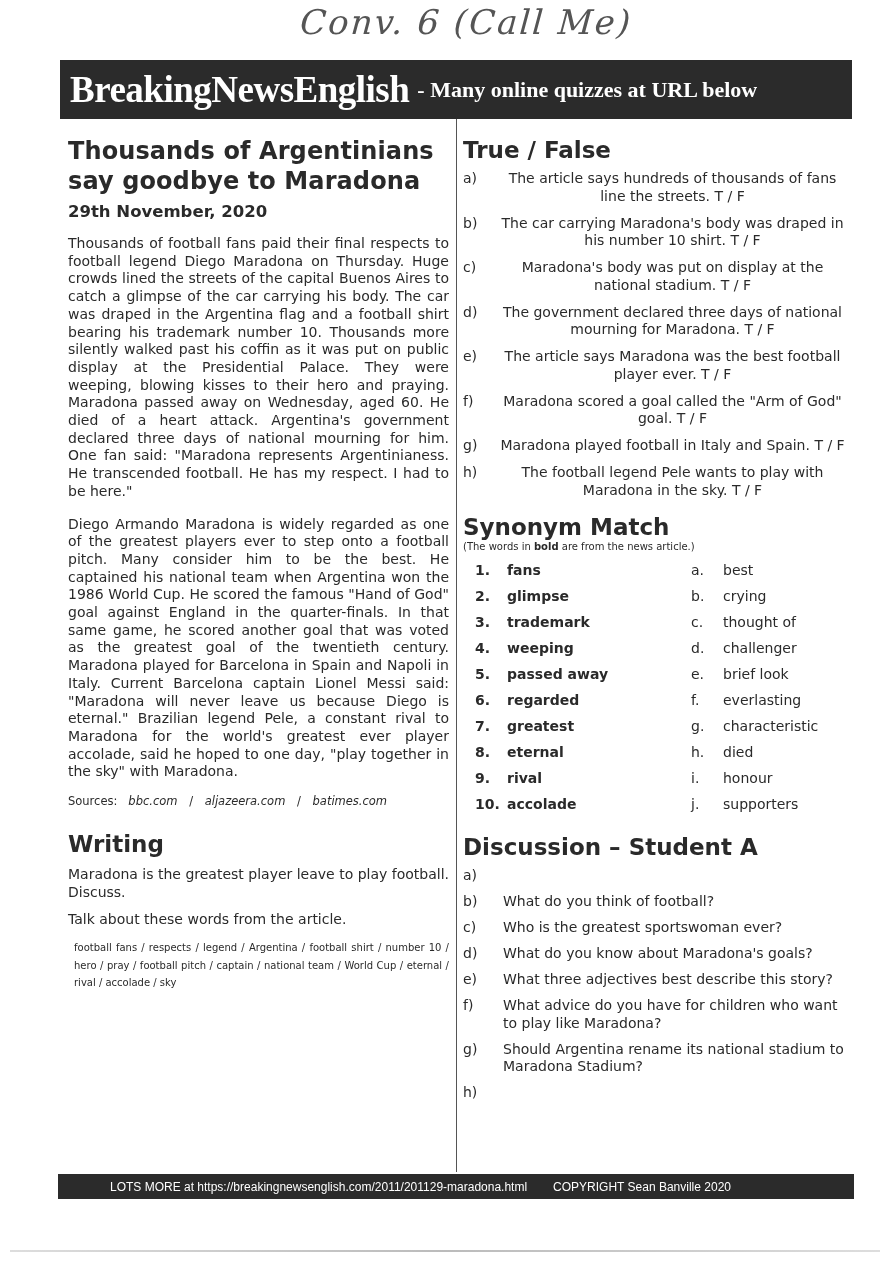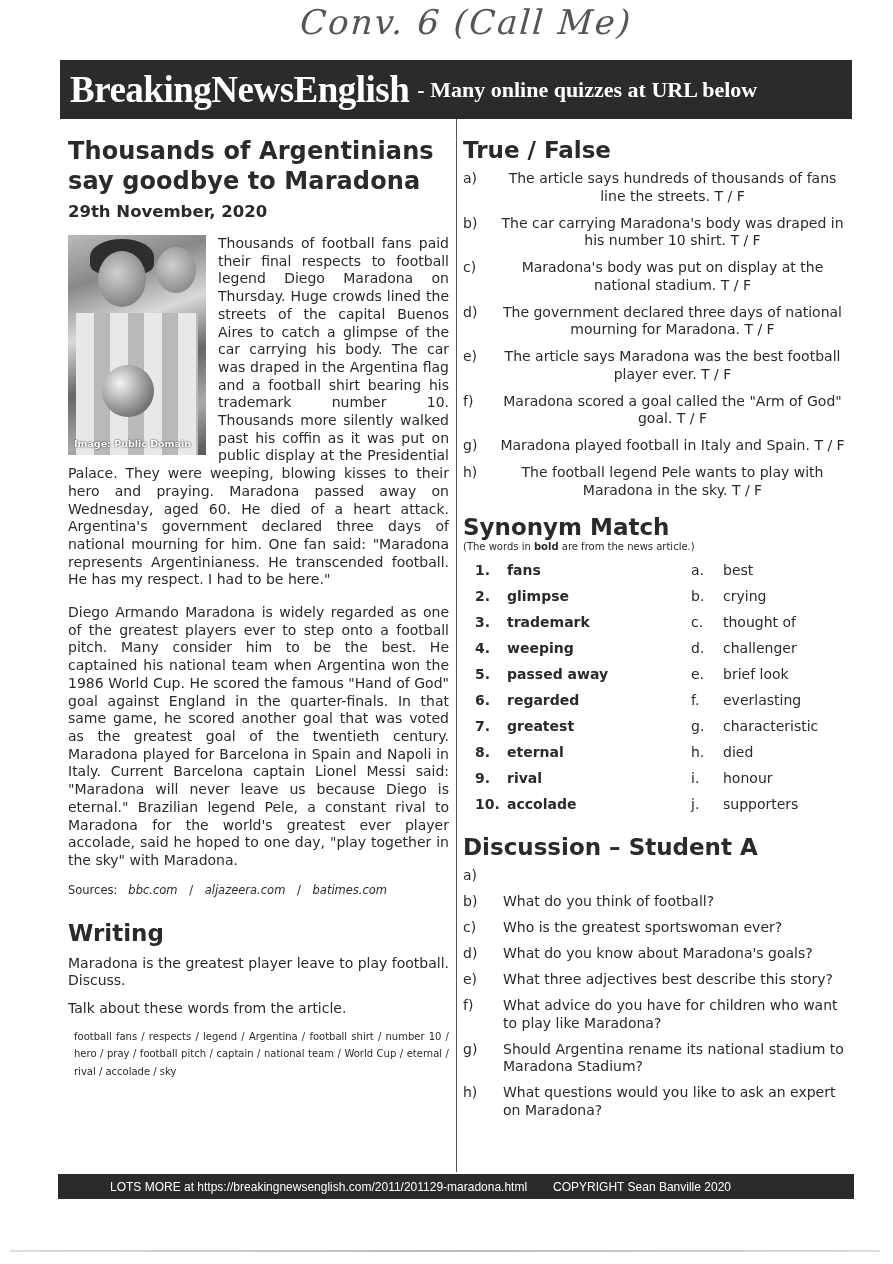--- a/index.html
+++ b/index.html
@@ -119,28 +119,20 @@
   <span class="tag">- Many online quizzes at URL below</span>
 </div>
 
 <div class="divider"></div>
 
 <div class="col-left">
   <h1 class="title">Thousands of Argentinians say goodbye to Maradona</h1>
   <div class="date">29th November, 2020</div>
 
   <div class="article">
-    <div class="photo">
-      <div class="shirt"></div>
-      <div class="hair"></div>
-      <div class="face"></div>
-      <div class="face2"></div>
-      <div class="trophy"></div>
-      <span class="credit">Image: Public Domain</span>
-    </div>
     <p>Thousands of football fans paid their final respects to football legend Diego Maradona on Thursday. Huge crowds lined the streets of the capital Buenos Aires to catch a glimpse of the car carrying his body. The car was draped in the Argentina flag and a football shirt bearing his trademark number 10. Thousands more silently walked past his coffin as it was put on public display at the Presidential Palace. They were weeping, blowing kisses to their hero and praying. Maradona passed away on Wednesday, aged 60. He died of a heart attack. Argentina's government declared three days of national mourning for him. One fan said: "Maradona represents Argentinianess. He transcended football. He has my respect. I had to be here."</p>
     <p>Diego Armando Maradona is widely regarded as one of the greatest players ever to step onto a football pitch. Many consider him to be the best. He captained his national team when Argentina won the 1986 World Cup. He scored the famous "Hand of God" goal against England in the quarter-finals. In that same game, he scored another goal that was voted as the greatest goal of the twentieth century. Maradona played for Barcelona in Spain and Napoli in Italy. Current Barcelona captain Lionel Messi said: "Maradona will never leave us because Diego is eternal." Brazilian legend Pele, a constant rival to Maradona for the world's greatest ever player accolade, said he hoped to one day, "play together in the sky" with Maradona.</p>
   </div>
 
   <div class="sources">
     <span>Sources:</span>
     &nbsp;
     <em>bbc.com</em>
     <span class="sep">/</span>
     <em>aljazeera.com</em>
@@ -281,21 +273,20 @@
     <div class="disc-item">
         <span class="lbl">f)</span>
         <span>What advice do you have for children who want to play like Maradona?</span>
       </div>
     <div class="disc-item">
         <span class="lbl">g)</span>
         <span>Should Argentina rename its national stadium to Maradona Stadium?</span>
       </div>
     <div class="disc-item">
         <span class="lbl">h)</span>
-        <span>What questions would you like to ask an expert on Maradona?</span>
       </div>
   </div>
 </div>
 
 <div class="footer">
   <span class="url">LOTS MORE at https://breakingnewsenglish.com/2011/201129-maradona.html</span>
   <span class="copy">COPYRIGHT Sean Banville 2020</span>
 </div>
 
 <div class="scan-edge"></div>

